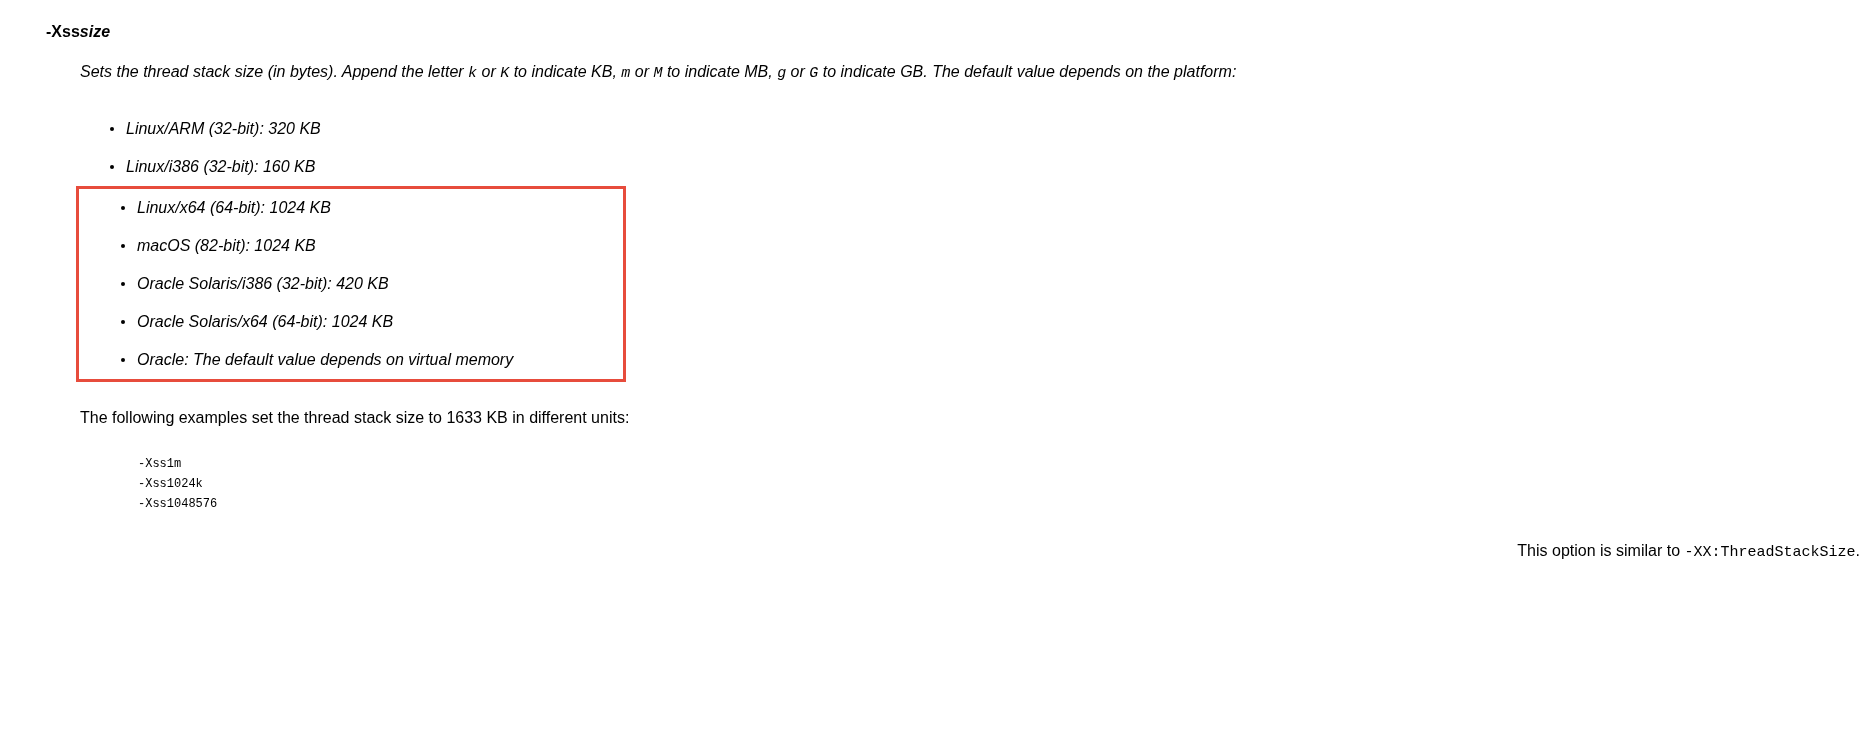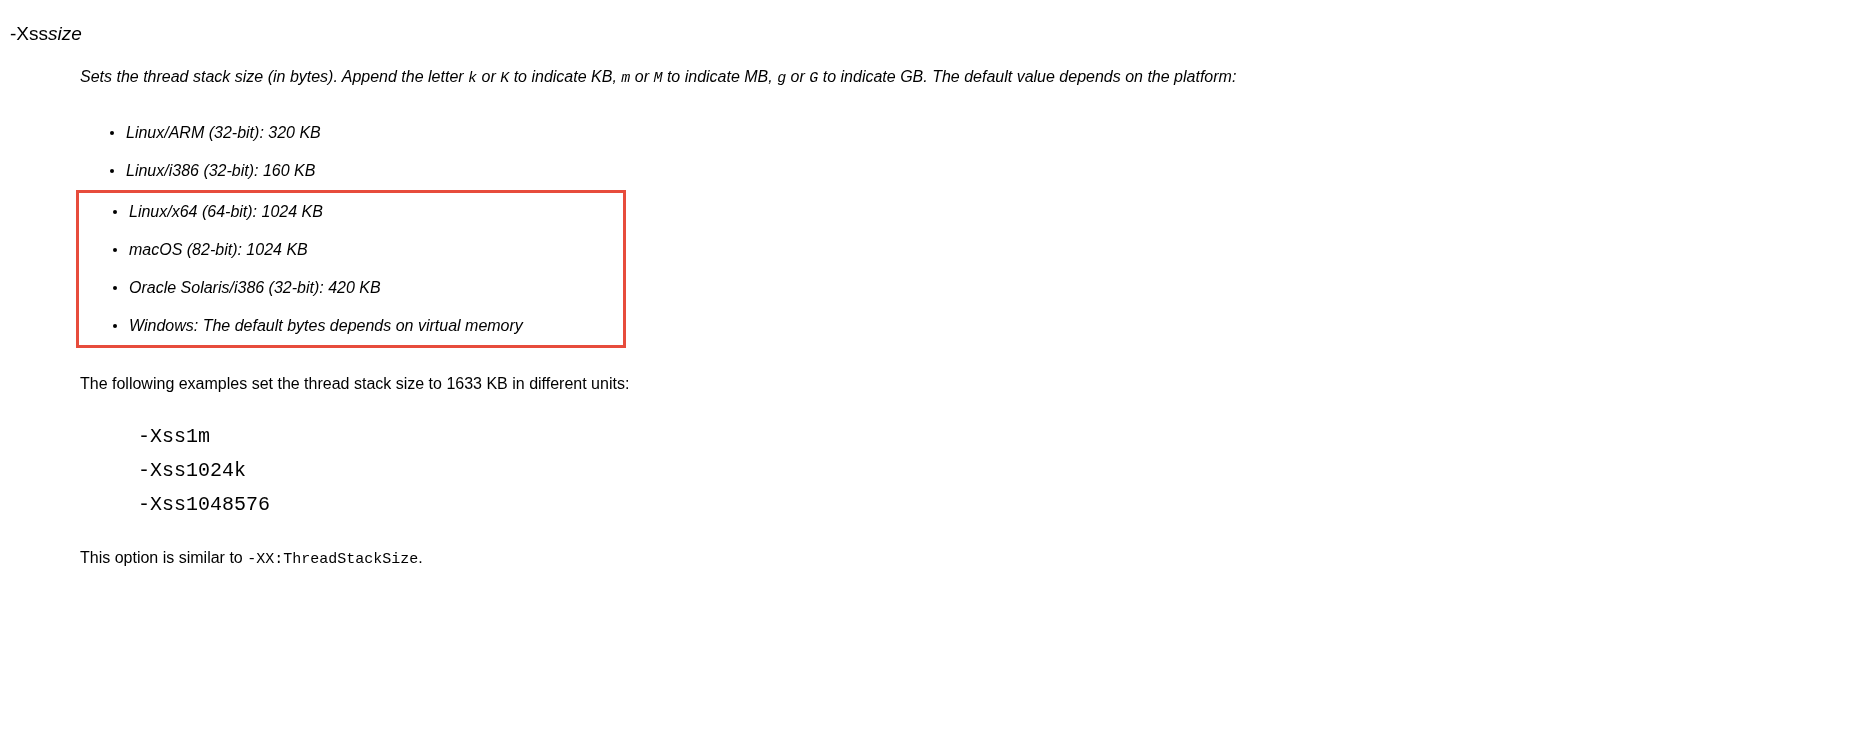--- a/index.html
+++ b/index.html
@@ -8,23 +8,24 @@
     body {
       font-family: Arial, Helvetica, sans-serif;
       font-size: 16px;
       line-height: 1.5;
       color: #000;
       background: #fff;
       margin: 0;
       padding: 20px 10px;
     }
     .option-header {
-      font-size: 19px;
-      font-weight: normal;
+      font-size: 16px;
+      font-weight: bold;
       margin-bottom: 12px;
+      margin-left: 36px;
     }
     .option-header .param {
       font-style: italic;
     }
     .indent {
       margin-left: 70px;
     }
     .intro {
       margin-bottom: 24px;
       font-style: italic;
@@ -54,34 +55,35 @@
       width: 4px;
       height: 4px;
       background: #000;
       border-radius: 50%;
     }
     .highlight-box {
       border: 3px solid #e74c3c;
       margin-left: -4px;
       margin-right: 0;
       width: 550px;
-      padding-left: 4px;
+      padding-left: 12px;
     }
     .examples-intro {
       margin-bottom: 24px;
     }
     pre.code-block {
       font-family: "Courier New", Courier, monospace;
-      font-size: 20px;
+      font-size: 12px;
       margin: 0 0 24px 58px;
       line-height: 1.7;
       white-space: pre;
     }
     .similar {
       margin-bottom: 10px;
+      text-align: right;
     }
   </style>
 </head>
 <body>
 
 <div class="option-header">
   <span>-Xss</span><span class="param">size</span>
 </div>
 
 <div class="indent">
@@ -90,21 +92,22 @@
     <span>Sets the thread stack size (in bytes). Append the letter </span><code>k</code><span> or </span><code>K</code><span> to indicate KB, </span><code>m</code><span> or </span><code>M</code><span> to indicate MB, </span><code>g</code><span> or </span><code>G</code><span> to indicate GB. The default value depends on the platform:</span>
   </p>
 
   <ul class="platforms">
     <li><span>Linux/ARM (32-bit): 320 KB</span></li>
     <li><span>Linux/i386 (32-bit): 160 KB</span></li>
     <div class="highlight-box">
       <li><span>Linux/x64 (64-bit): 1024 KB</span></li>
       <li><span>macOS (82-bit): 1024 KB</span></li>
       <li><span>Oracle Solaris/i386 (32-bit): 420 KB</span></li>
-      <li><span>Windows: The default bytes depends on virtual memory</span></li>
+      <li><span>Oracle Solaris/x64 (64-bit): 1024 KB</span></li>
+      <li><span>Oracle: The default value depends on virtual memory</span></li>
     </div>
   </ul>
 
   <p class="examples-intro">The following examples set the thread stack size to 1633 KB in different units:</p>
 
   <pre class="code-block">-Xss1m
 -Xss1024k
 -Xss1048576</pre>
 
   <p class="similar">

